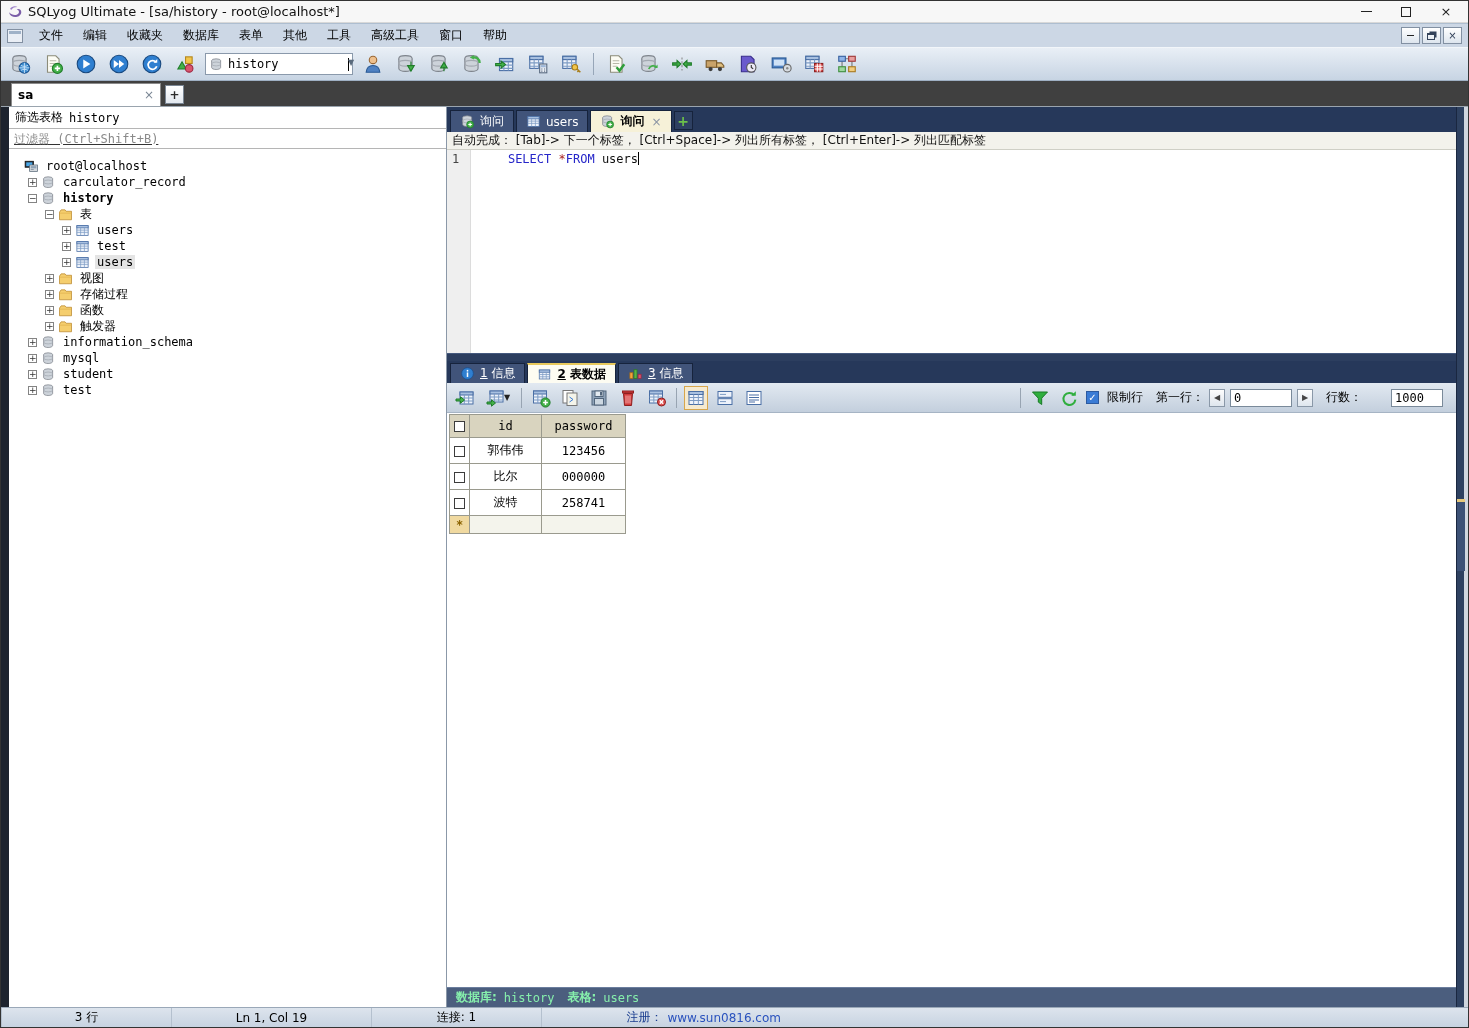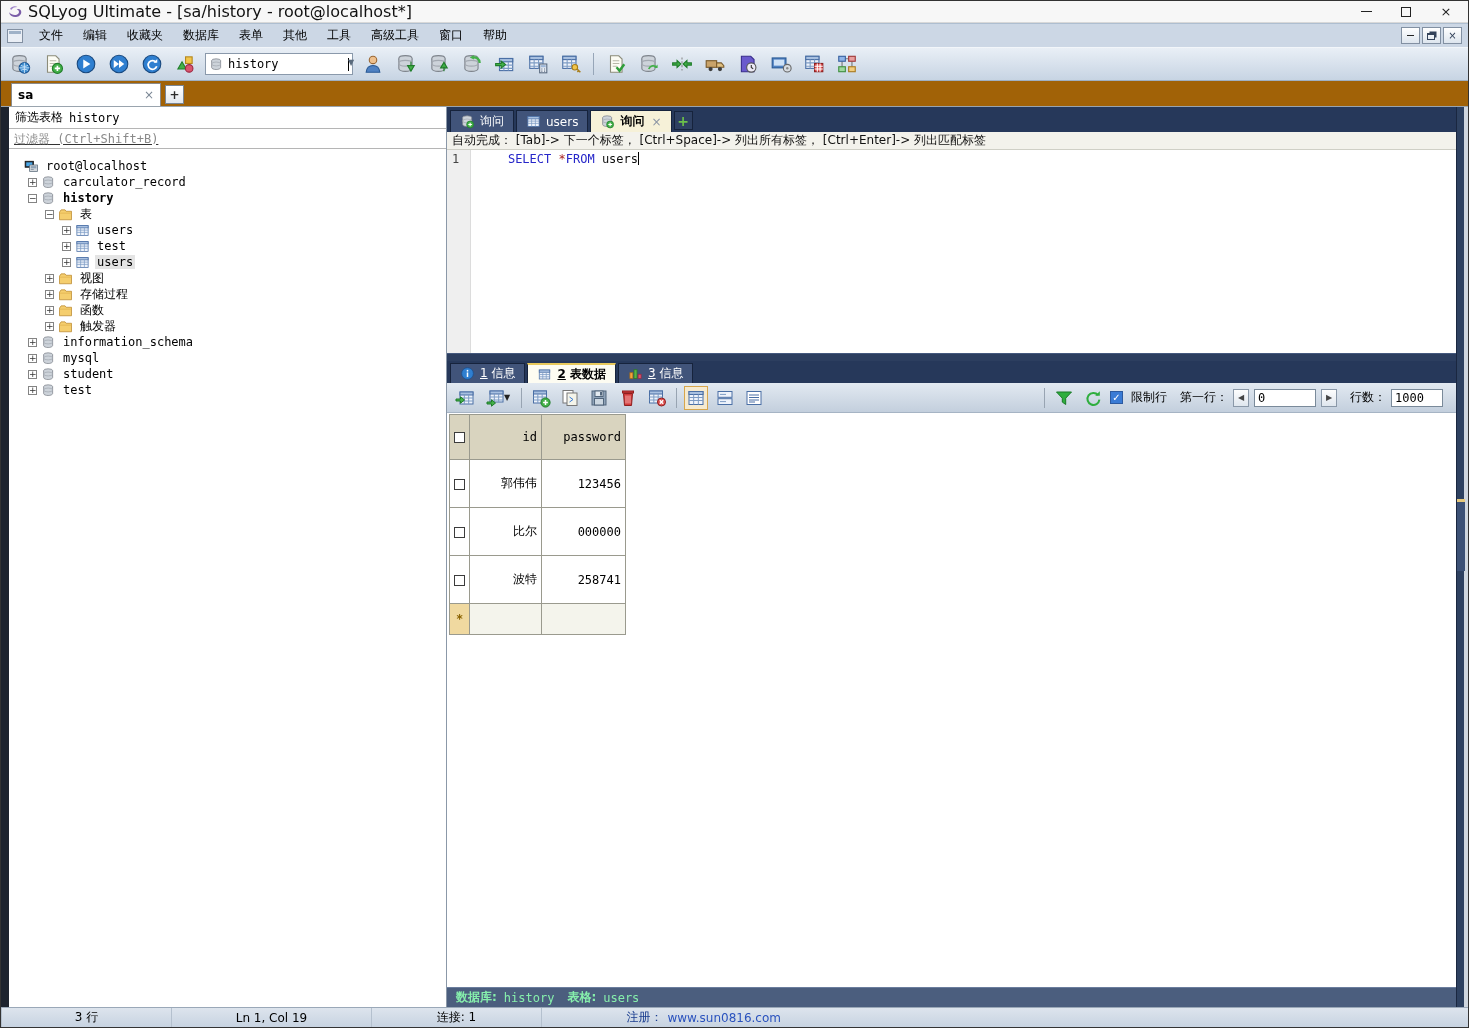--- a/index.html
+++ b/index.html
@@ -6,21 +6,21 @@
   html,body { background:#555; }
   .root {
     position:relative; width:1469px; height:1028px; overflow:hidden;
     font-family:"DejaVu Sans", sans-serif; font-size:12px; color:#000;
     background:#fff; border:1px solid #333;
   }
   .mono { font-family:"DejaVu Sans Mono", monospace; }
 
   
   .titlebar { height:22px; background:#f7f7f7; display:flex; align-items:center; padding:0 2px 0 6px; border-bottom:1px solid #d8d8d8; }
-  .titlebar .app-title { margin-left:6px; font-size:16px; color:#111; flex:1; }
+  .titlebar .app-title { margin-left:6px; font-size:13px; color:#111; flex:1; }
   .win-controls { display:flex; align-items:center; }
   .win-btn { width:40px; height:20px; display:flex; align-items:center; justify-content:center; color:#222; font-size:13px; }
   .min-glyph { width:11px; height:1px; background:#222; display:inline-block; }
   .max-glyph { width:10px; height:10px; border:1.5px solid #222; display:inline-block; }
 
   
   .menubar { height:24px; background:#ccd7e5; border-top:1px solid #aebed0; display:flex; align-items:center; padding:0 4px; }
   .mdi-doc { width:16px; height:14px; border:1px solid #8290a2; background:#e9eef5; margin:0 6px 0 2px; position:relative; }
   .mdi-doc:before { content:""; position:absolute; left:1px; top:1px; right:1px; height:3px; background:#9fb2c8; }
   .menu-item { padding:2px 10px; cursor:default; }
@@ -33,21 +33,21 @@
   .toolbar { height:34px; background:linear-gradient(#e9eff6,#c7d4e3); border-top:1px solid #f2f6fa; border-bottom:1px solid #9fb0c4; display:flex; align-items:center; padding:0 6px; gap:7px; }
   .tb-btn { width:26px; height:26px; display:flex; align-items:center; justify-content:center; }
   .tb-sep { width:1px; height:22px; background:#97a6b8; margin:0 2px; }
   .ic { width:22px; height:22px; }
   .db-select { width:148px; height:22px; background:#fff; border:1px solid #8a99ab; display:flex; align-items:center; padding:0 3px; gap:4px; }
   .db-select .ic { width:15px; height:15px; }
   .db-select .val { flex:1; font-family:"DejaVu Sans Mono", monospace; font-size:12px; }
   .db-select .caret { font-size:8px; color:#5a6a7c; }
 
   
-  .conn-row { height:26px; background:#a16207; border-bottom:1px solid #9aa4ae; display:flex; align-items:flex-end; padding-left:10px; gap:4px; }
+  .conn-row { height:26px; background:#404040; border-bottom:1px solid #9aa4ae; display:flex; align-items:flex-end; padding-left:10px; gap:4px; }
   .conn-tab { width:150px; height:23px; background:#fff; border:1px solid #8a8a8a; border-bottom:none; display:flex; align-items:center; padding:0 6px; }
   .conn-tab .lbl { font-weight:bold; flex:1; }
   .conn-tab .x { color:#7a8694; font-size:12px; }
   .conn-add { width:19px; height:19px; margin-bottom:2px; border:1px solid #7a8694; background:linear-gradient(#fff,#e2e8ef); display:flex; align-items:center; justify-content:center; font-weight:bold; color:#2a2a2a; }
 
   
   .main { position:absolute; top:106px; bottom:20px; left:0; right:0; display:flex; }
   .left-strip { width:8px; background:#1d232e; }
   .sidebar { width:438px; background:#fff; border-right:1px solid #8b98a8; display:flex; flex-direction:column; }
   .filter-caption { height:21px; display:flex; align-items:center; gap:6px; padding:0 6px; }
@@ -92,25 +92,25 @@
   .rt-btn { width:24px; height:24px; display:flex; align-items:center; justify-content:center; position:relative; }
   .rt-btn .ic { width:20px; height:20px; }
   .rt-btn.active-view { border:1px solid #d7a64c; background:#f5ead0; }
   .rt-caret { font-size:8px; color:#222; margin-left:-2px; }
   .rt-sep { width:1px; height:20px; background:#98a4b2; margin:0 2px; }
   .rt-spacer { flex:1; }
   .chk { width:13px; height:13px; background:#3a7bd5; border:1px solid #2c5aa0; color:#fff; font-size:10px; line-height:11px; text-align:center; }
   .limit-lbl { margin:0 8px 0 3px; }
   .nav-btn { width:16px; height:18px; border:1px solid #8a98a8; background:linear-gradient(#fdfdfd,#dfe6ee); font-size:8px; color:#444; display:flex; align-items:center; justify-content:center; }
   .num-input { height:18px; border:1px solid #7a8a9a; font-family:"DejaVu Sans Mono", monospace; font-size:12px; padding:0 3px; }
-  .w60 { width:62px; } .w52 { width:52px; }
+  .w60 { width:62px; } .w52 { width:52px;margin-left:24px; }
 
   .result-body { flex:1; background:#fff; position:relative; overflow:hidden; }
   table.grid { border-collapse:collapse; position:absolute; top:1px; left:2px; font-family:"DejaVu Sans Mono", monospace; font-size:12px; }
-  .grid th, .grid td { border:1px solid #9a9a8e; height:18px; padding:15px 4px; text-align:right; font-weight:normal; }
+  .grid th, .grid td { border:1px solid #9a9a8e; height:18px; padding:4px 4px; text-align:center; font-weight:normal; }
   .grid th { background:#d9d4bf; }
   .grid td.chkcell, .grid th.chkcell { width:20px; padding:0; text-align:center; }
   .grid .cb { width:11px; height:11px; border:1.5px solid #3c3c3c; background:#fff; display:inline-block; vertical-align:middle; }
   .grid td.c-id { width:72px; } .grid td.c-pw, .grid th.c-pw { width:84px; }
   .grid tr.newrow td { background:#f4f4ec; }
   .grid tr.newrow td.chkcell { background:#f0d9a0; color:#8a6200; font-weight:bold; }
 
   .result-status { height:20px; background:#4b5e7e; color:#86efac; display:flex; align-items:center; gap:7px; padding:0 9px; border-top:1px solid #6b7e9e; }
   .result-status .lab { font-weight:bold; }
 

